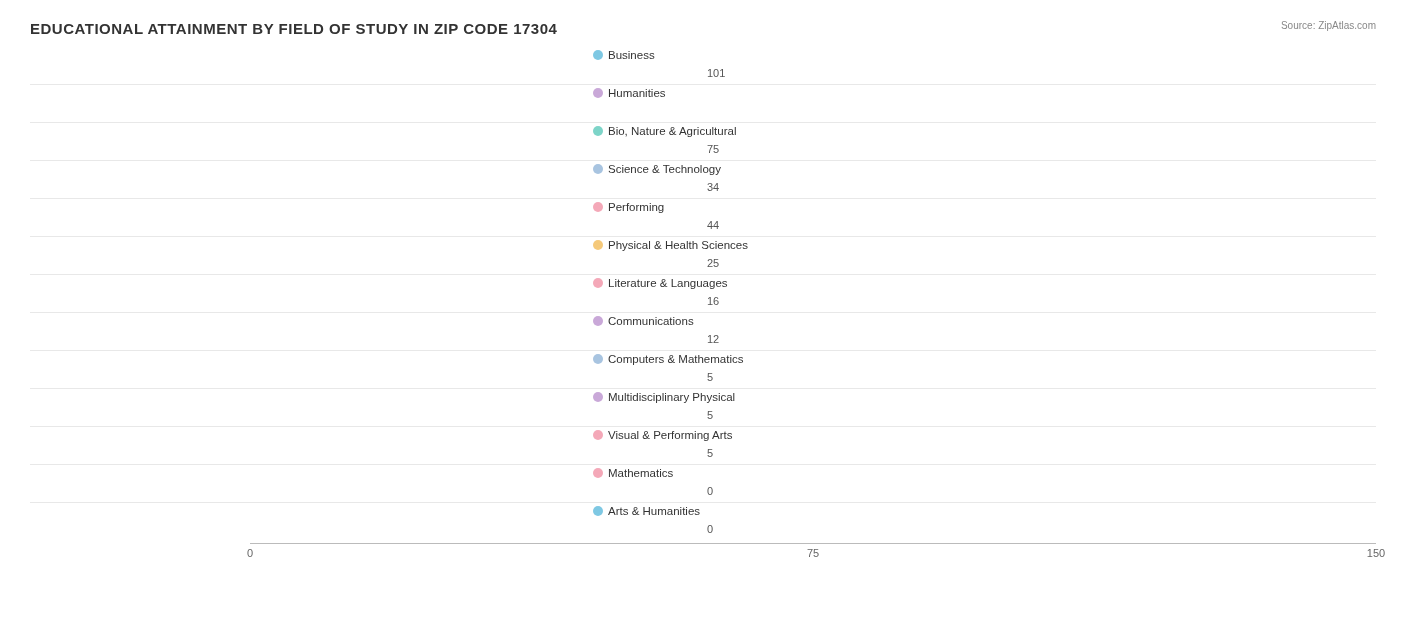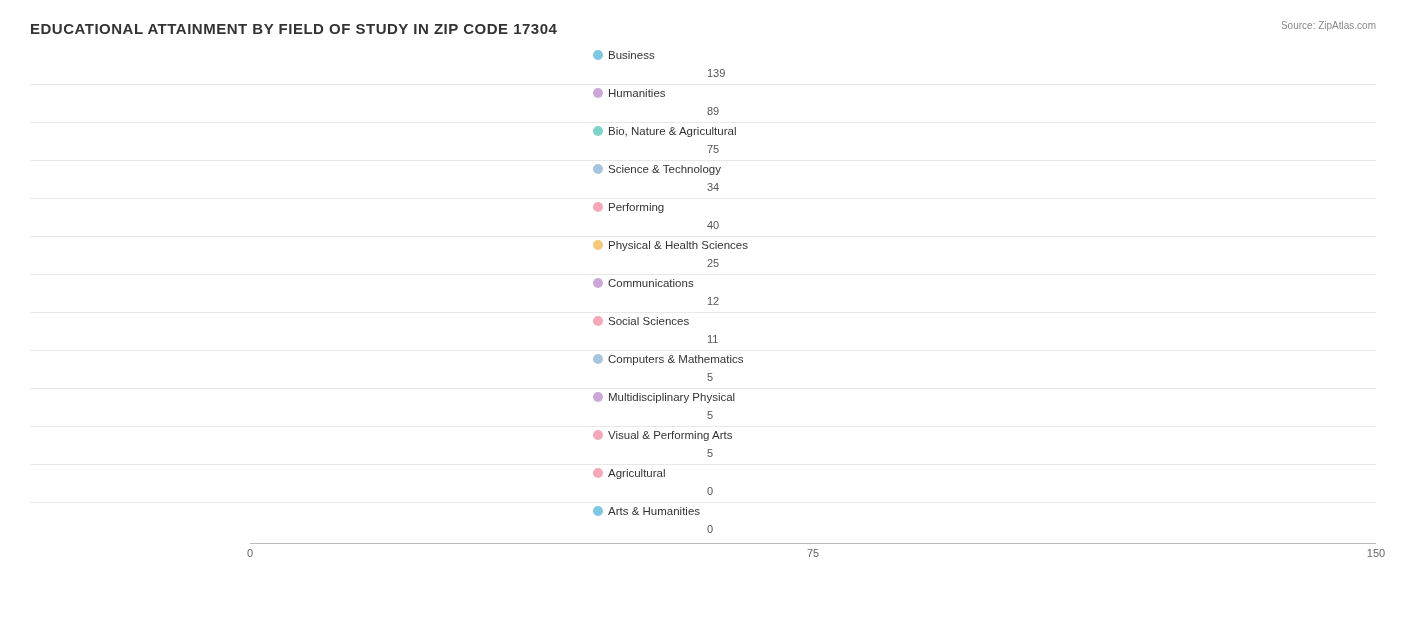--- a/index.html
+++ b/index.html
@@ -92,32 +92,28 @@
 
 <div class="chart-area">
   <div id="bars-container">
       <div class="bar-row">
         <div class="bar-label">
           <span class="dot" style="background-color: rgb(126, 200, 227);"></span>
           <span>Business</span>
         </div>
         <div class="bar-container">
           <div class="bar" style="background-color: rgb(126, 200, 227); width: 67.3333%;"></div>
-          <div class="bar-value" style="left: 67.3333%;">139</div>
+          <div class="bar-value" style="left: 67.3333%;">101</div>
         </div>
       </div>
       <div class="bar-row">
         <div class="bar-label">
           <span class="dot" style="background-color: rgb(201, 168, 216);"></span>
           <span>Humanities</span>
         </div>
-        <div class="bar-container">
-          <div class="bar" style="background-color: rgb(201, 168, 216); width: 59.3333%;"></div>
-          <div class="bar-value" style="left: 59.3333%;">89</div>
-        </div>
       </div>
       <div class="bar-row">
         <div class="bar-label">
           <span class="dot" style="background-color: rgb(125, 212, 200);"></span>
           <span>Bio, Nature &amp; Agricultural</span>
         </div>
         <div class="bar-container">
           <div class="bar" style="background-color: rgb(125, 212, 200); width: 50%;"></div>
           <div class="bar-value" style="left: 50%;">75</div>
         </div>
@@ -132,55 +128,55 @@
           <div class="bar-value" style="left: 49.3333%;">34</div>
         </div>
       </div>
       <div class="bar-row">
         <div class="bar-label">
           <span class="dot" style="background-color: rgb(244, 168, 184);"></span>
           <span>Performing</span>
         </div>
         <div class="bar-container">
           <div class="bar" style="background-color: rgb(244, 168, 184); width: 16.6667%;"></div>
-          <div class="bar-value" style="left: 16.6667%;">40</div>
+          <div class="bar-value" style="left: 16.6667%;">44</div>
         </div>
       </div>
       <div class="bar-row">
         <div class="bar-label">
           <span class="dot" style="background-color: rgb(245, 201, 122);"></span>
           <span>Physical &amp; Health Sciences</span>
         </div>
         <div class="bar-container">
           <div class="bar" style="background-color: rgb(245, 201, 122); width: 15.3333%;"></div>
           <div class="bar-value" style="left: 15.3333%;">25</div>
         </div>
       </div>
       <div class="bar-row">
         <div class="bar-label">
+          <span class="dot" style="background-color: rgb(244, 168, 184);"></span>
+          <span>Literature &amp; Languages</span>
+        </div>
+        <div class="bar-container">
+          <div class="bar" style="background-color: rgb(244, 168, 184); width: 10.6667%;"></div>
+          <div class="bar-value" style="left: 10.6667%;">16</div>
+        </div>
+      </div>
+      <div class="bar-row">
+        <div class="bar-label">
           <span class="dot" style="background-color: rgb(201, 168, 216);"></span>
           <span>Communications</span>
         </div>
         <div class="bar-container">
           <div class="bar" style="background-color: rgb(201, 168, 216); width: 8%;"></div>
           <div class="bar-value" style="left: 8%;">12</div>
         </div>
       </div>
       <div class="bar-row">
         <div class="bar-label">
-          <span class="dot" style="background-color: rgb(244, 168, 184);"></span>
-          <span>Social Sciences</span>
-        </div>
-        <div class="bar-container">
-          <div class="bar" style="background-color: rgb(244, 168, 184); width: 7.33333%;"></div>
-          <div class="bar-value" style="left: 7.33333%;">11</div>
-        </div>
-      </div>
-      <div class="bar-row">
-        <div class="bar-label">
           <span class="dot" style="background-color: rgb(168, 196, 224);"></span>
           <span>Computers &amp; Mathematics</span>
         </div>
         <div class="bar-container">
           <div class="bar" style="background-color: rgb(168, 196, 224); width: 3.33333%;"></div>
           <div class="bar-value" style="left: 3.33333%;">5</div>
         </div>
       </div>
       <div class="bar-row">
         <div class="bar-label">
@@ -198,21 +194,21 @@
           <span>Visual &amp; Performing Arts</span>
         </div>
         <div class="bar-container">
           <div class="bar" style="background-color: rgb(244, 168, 184); width: 3.33333%;"></div>
           <div class="bar-value" style="left: 3.33333%;">5</div>
         </div>
       </div>
       <div class="bar-row">
         <div class="bar-label">
           <span class="dot" style="background-color: rgb(244, 168, 184);"></span>
-          <span>Agricultural</span>
+          <span>Mathematics</span>
         </div>
         <div class="bar-container">
           <div class="bar" style="background-color: rgb(244, 168, 184); width: 0%;"></div>
           <div class="bar-value" style="left: 0%;">0</div>
         </div>
       </div>
       <div class="bar-row">
         <div class="bar-label">
           <span class="dot" style="background-color: rgb(126, 200, 227);"></span>
           <span>Arts &amp; Humanities</span>

